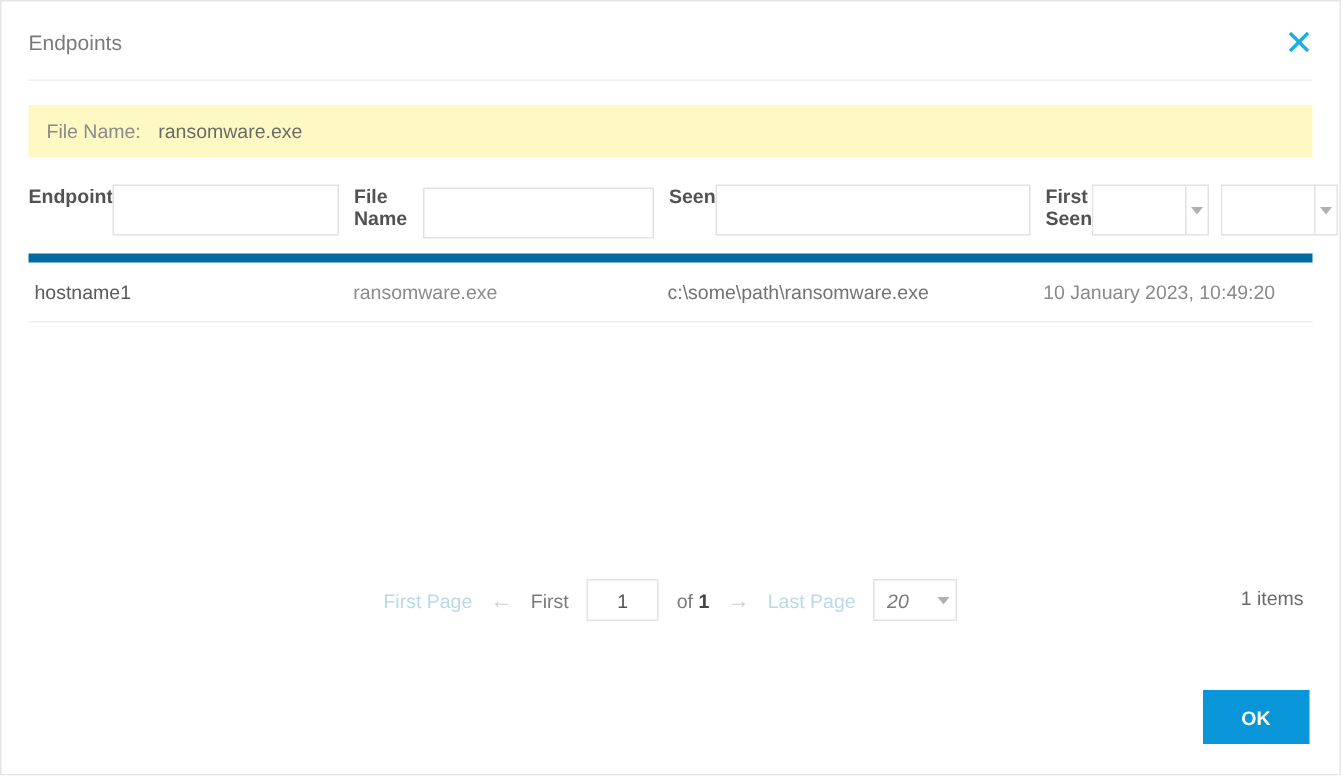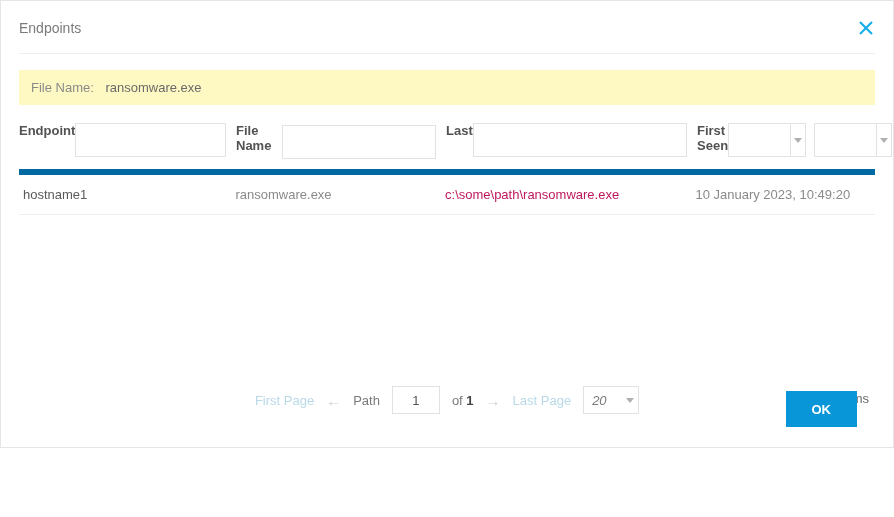--- a/index.html
+++ b/index.html
@@ -4,21 +4,21 @@
   <style>
     * { box-sizing: border-box; margin: 0; padding: 0; }
     body {
       font-family: Arial, Helvetica, sans-serif;
       font-size: 13px;
       color: #555;
       background: #fff;
     }
     .dialog {
       width: 894px;
-      height: 448px;
+      height: 517px;
       border: 1px solid #e5e5e5;
       position: relative;
       padding: 18px;
     }
     .dialog-header {
       display: flex;
       justify-content: space-between;
       align-items: center;
       padding-bottom: 16px;
       border-bottom: 1px solid #eee;
@@ -99,21 +99,21 @@
     .table-body { margin-top: 10px; }
     .row {
       display: flex;
       gap: 10px;
       padding: 12px 0;
       border-top: 6px solid #0369a1;
       border-bottom: 1px solid #eee;
     }
     .cell-endpoint { width: 207px; color: #5a5a5a; padding-left: 4px;}
     .cell-filename { width: 200px; color: #8a8a8a; }
-    .cell-path { width: 241px; color: #be185d; }
+    .cell-path { width: 241px; color: #737373; }
     .cell-firstseen { width: 180px; color: #8a8a8a; }
     .pager {
       position: absolute;
       left: 0; right: 0;
       top: 385px;
       display: flex;
       align-items: center;
       justify-content: center;
       gap: 12px;
       color: #7a7a7a;
@@ -140,21 +140,21 @@
     .pager strong { color: #444; }
     .items-count {
       position: absolute;
       right: 24px;
       top: 390px;
       font-size: 13px;
       color: #6a6a6a;
     }
     .ok-btn {
       position: absolute;
-      right: 36px;
+      right: 20px;
       bottom: 20px;
       background: #0996d9;
       color: #fff;
       border: none;
       padding: 0 26px;
       height: 36px;
       font-size: 13px;
       font-weight: bold;
       cursor: pointer;
     }
@@ -182,21 +182,21 @@
   <div class="table-header">
     <div class="col col-endpoint">
       <span class="th">Endpoint</span>
       <input class="filter-input" value="" style="">
     </div>
     <div class="col col-filename">
       <span class="th">File Name</span>
       <input class="filter-input" value="" style="">
     </div>
     <div class="col col-path">
-      <span class="th">Last</span>
+      <span class="th">Seen</span>
       <input class="filter-input" value="" style="">
     </div>
     <div class="col col-firstseen">
       <span class="th">First Seen</span>
       <div class="firstseen-filters">
         <div class="combo">
           <input value="" style="">
           <span class="caret">
             <svg width="8" height="5" viewBox="0 0 8 5">
                 <path d="M0 0 L8 0 L4 5 Z"></path>
@@ -220,21 +220,21 @@
       <span class="cell-endpoint">hostname1</span>
       <span class="cell-filename">ransomware.exe</span>
       <span class="cell-path">c:\some\path\ransomware.exe</span>
       <span class="cell-firstseen">10 January 2023, 10:49:20</span>
     </div>
   </div>
 
   <div class="pager">
     <span class="disabled-link">First Page</span>
     <span class="arrow">←</span>
-    <span>Path</span>
+    <span>First</span>
     <input class="page-input" value="1" style="">
     <span><span>of</span> <strong>1</strong></span>
     <span class="arrow">→</span>
     <span class="disabled-link">Last Page</span>
     <div class="ps-combo">
       <span class="ps-val">20</span>
       <span class="ps-caret">
         <svg width="8" height="5" viewBox="0 0 8 5">
             <path d="M0 0 L8 0 L4 5 Z" fill="#b0b0b0"></path>
           </svg>

